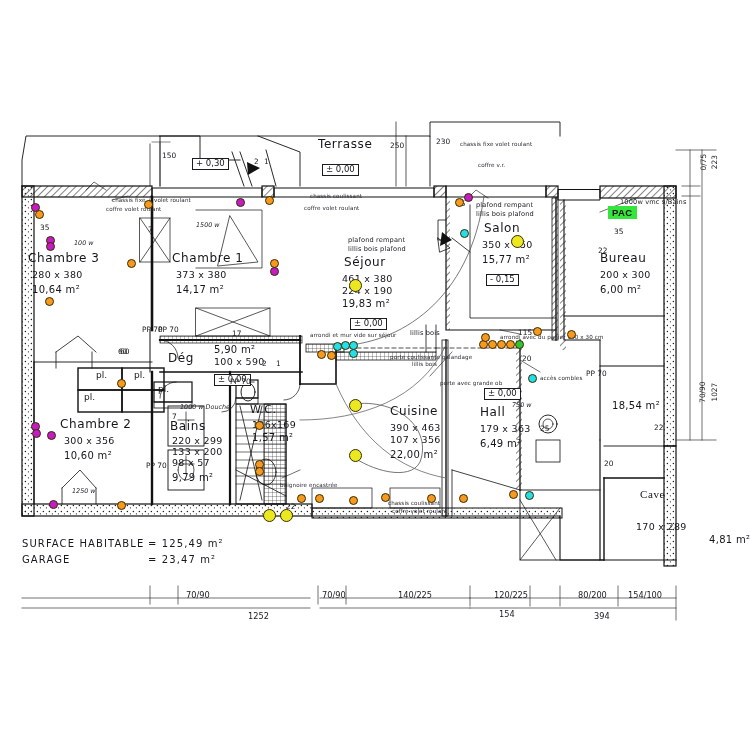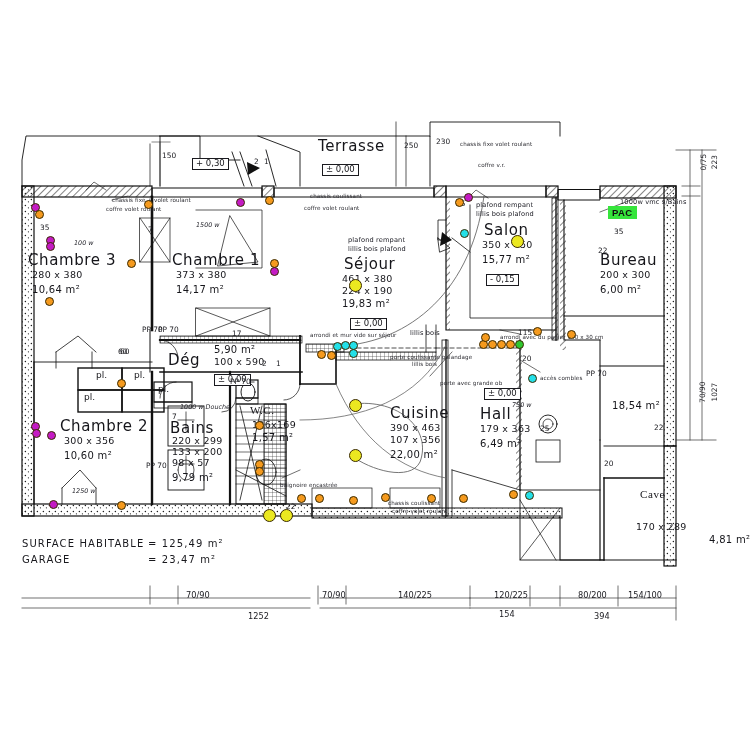--- a/index.html
+++ b/index.html
@@ -1,21 +1,21 @@
 <!DOCTYPE html>
 <html><head>
 <meta charset="utf-8">
 <style>
   html,body{margin:0;padding:0;background:#ffffff;}
   body{width:750px;height:750px;overflow:hidden;
        font-family:"DejaVu Sans", sans-serif;}
   #stage{position:relative;width:750px;height:750px;background:#fff;}
   svg.layer{position:absolute;left:0;top:0;width:750px;height:750px;}
   .lbl{position:absolute;color:#15151a;line-height:1.12;white-space:nowrap;}
-  .room-name{font-size:15px;letter-spacing:.6px;}
+  .room-name{font-size:12px;letter-spacing:.6px;}
   .room-dim{font-size:9.5px;letter-spacing:.3px;}
   .room-area{font-size:10px;letter-spacing:.3px;}
   .tiny{font-size:6.6px;letter-spacing:.15px;color:#202028;}
   .tiny2{font-size:5.6px;letter-spacing:.1px;color:#2a2a30;}
   .note-hand{font-size:6.4px;color:#26262d;font-style:italic;}
   .boxed{border:1px solid #1a1a1f;padding:0px 3px;font-size:8.5px;display:inline-block;background:#fff;}
   .dimtxt{font-size:7.4px;color:#1b1b20;}
   .dimtxt-lg{font-size:8.2px;color:#1b1b20;}
   .surface{font-size:10px;letter-spacing:1.1px;color:#18181d;}
   .wm{position:absolute;font-family:"Liberation Sans",sans-serif;font-size:16.5px;color:#2b2b2b;}
@@ -255,21 +255,21 @@
   <div class="lbl room-area" style="left:64px;top:450px;">10,60 m²</div>
   <div class="lbl note-hand" style="left:72px;top:488px;">1250 w</div>
 
   <div class="lbl room-name" style="left:170px;top:420px;">Bains</div>
   <div class="lbl room-dim" style="left:172px;top:436px;">220 x 299</div>
   <div class="lbl room-dim" style="left:172px;top:447px;">133 x 200</div>
   <div class="lbl room-dim" style="left:172px;top:458px;">98 x 57</div>
   <div class="lbl room-area" style="left:172px;top:472px;">9,79 m²</div>
   <div class="lbl note-hand" style="left:180px;top:404px;">1000 w Douche</div>
 
-  <div class="lbl room-name" style="left:250px;top:404px;font-size:11px;font-family:Liberation Serif, serif;">W.C.</div>
+  <div class="lbl room-name" style="left:250px;top:404px;font-size:11px;">W.C.</div>
   <div class="lbl room-dim" style="left:252px;top:420px;">126x169</div>
   <div class="lbl room-area" style="left:252px;top:432px;">1,57 m²</div>
 
   <div class="lbl room-name" style="left:168px;top:352px;">Dég</div>
   <div class="lbl room-area" style="left:214px;top:344px;">5,90 m²</div>
   <div class="lbl room-dim" style="left:214px;top:357px;">100 x 590</div>
   <div class="lbl" style="left:214px;top:368px;">
     <span class="boxed">± 0,00</span>
   </div>
 
@@ -365,21 +365,21 @@
       <div class="lbl dimtxt-lg" style="left: 628px; top: 591px;">154/100</div>
       <div class="lbl dimtxt-lg" style="left: 248px; top: 612px;">1252</div>
       <div class="lbl dimtxt-lg" style="left: 499px; top: 610px;">154</div>
       <div class="lbl dimtxt-lg" style="left: 594px; top: 612px;">394</div>
       <div class="lbl dimtxt" style="left: 696px; top: 158px; transform: rotate(-90deg);">0/75</div>
       <div class="lbl dimtxt" style="left: 708px; top: 158px; transform: rotate(-90deg);">223</div>
       <div class="lbl dimtxt" style="left: 692px; top: 388px; transform: rotate(-90deg);">70/90</div>
       <div class="lbl dimtxt" style="left: 706px; top: 388px; transform: rotate(-90deg);">1027</div>
       <div class="lbl dimtxt" style="left: 162px; top: 152px;">150</div>
       <div class="lbl dimtxt" style="left: 396px; top: 138px; margin-left: 40px;">230</div>
-      <div class="lbl dimtxt" style="left: 404px; top: 142px;">250</div>
+      <div class="lbl dimtxt" style="left: 390px; top: 142px;">250</div>
       <div class="lbl dimtxt" style="left: 40px; top: 224px;">35</div>
       <div class="lbl dimtxt" style="left: 456px; top: 200px;">35</div>
       <div class="lbl dimtxt" style="left: 614px; top: 228px;">35</div>
       <div class="lbl dimtxt" style="left: 598px; top: 247px;">22</div>
       <div class="lbl dimtxt" style="left: 286px; top: 503px;">22</div>
       <div class="lbl dimtxt" style="left: 654px; top: 424px;">22</div>
       <div class="lbl dimtxt" style="left: 518px; top: 329px;">115</div>
       <div class="lbl dimtxt" style="left: 540px; top: 425px;">25</div>
       <div class="lbl dimtxt" style="left: 118px; top: 348px;">60</div>
       <div class="lbl dimtxt" style="left: 148px; top: 226px;">7</div>

